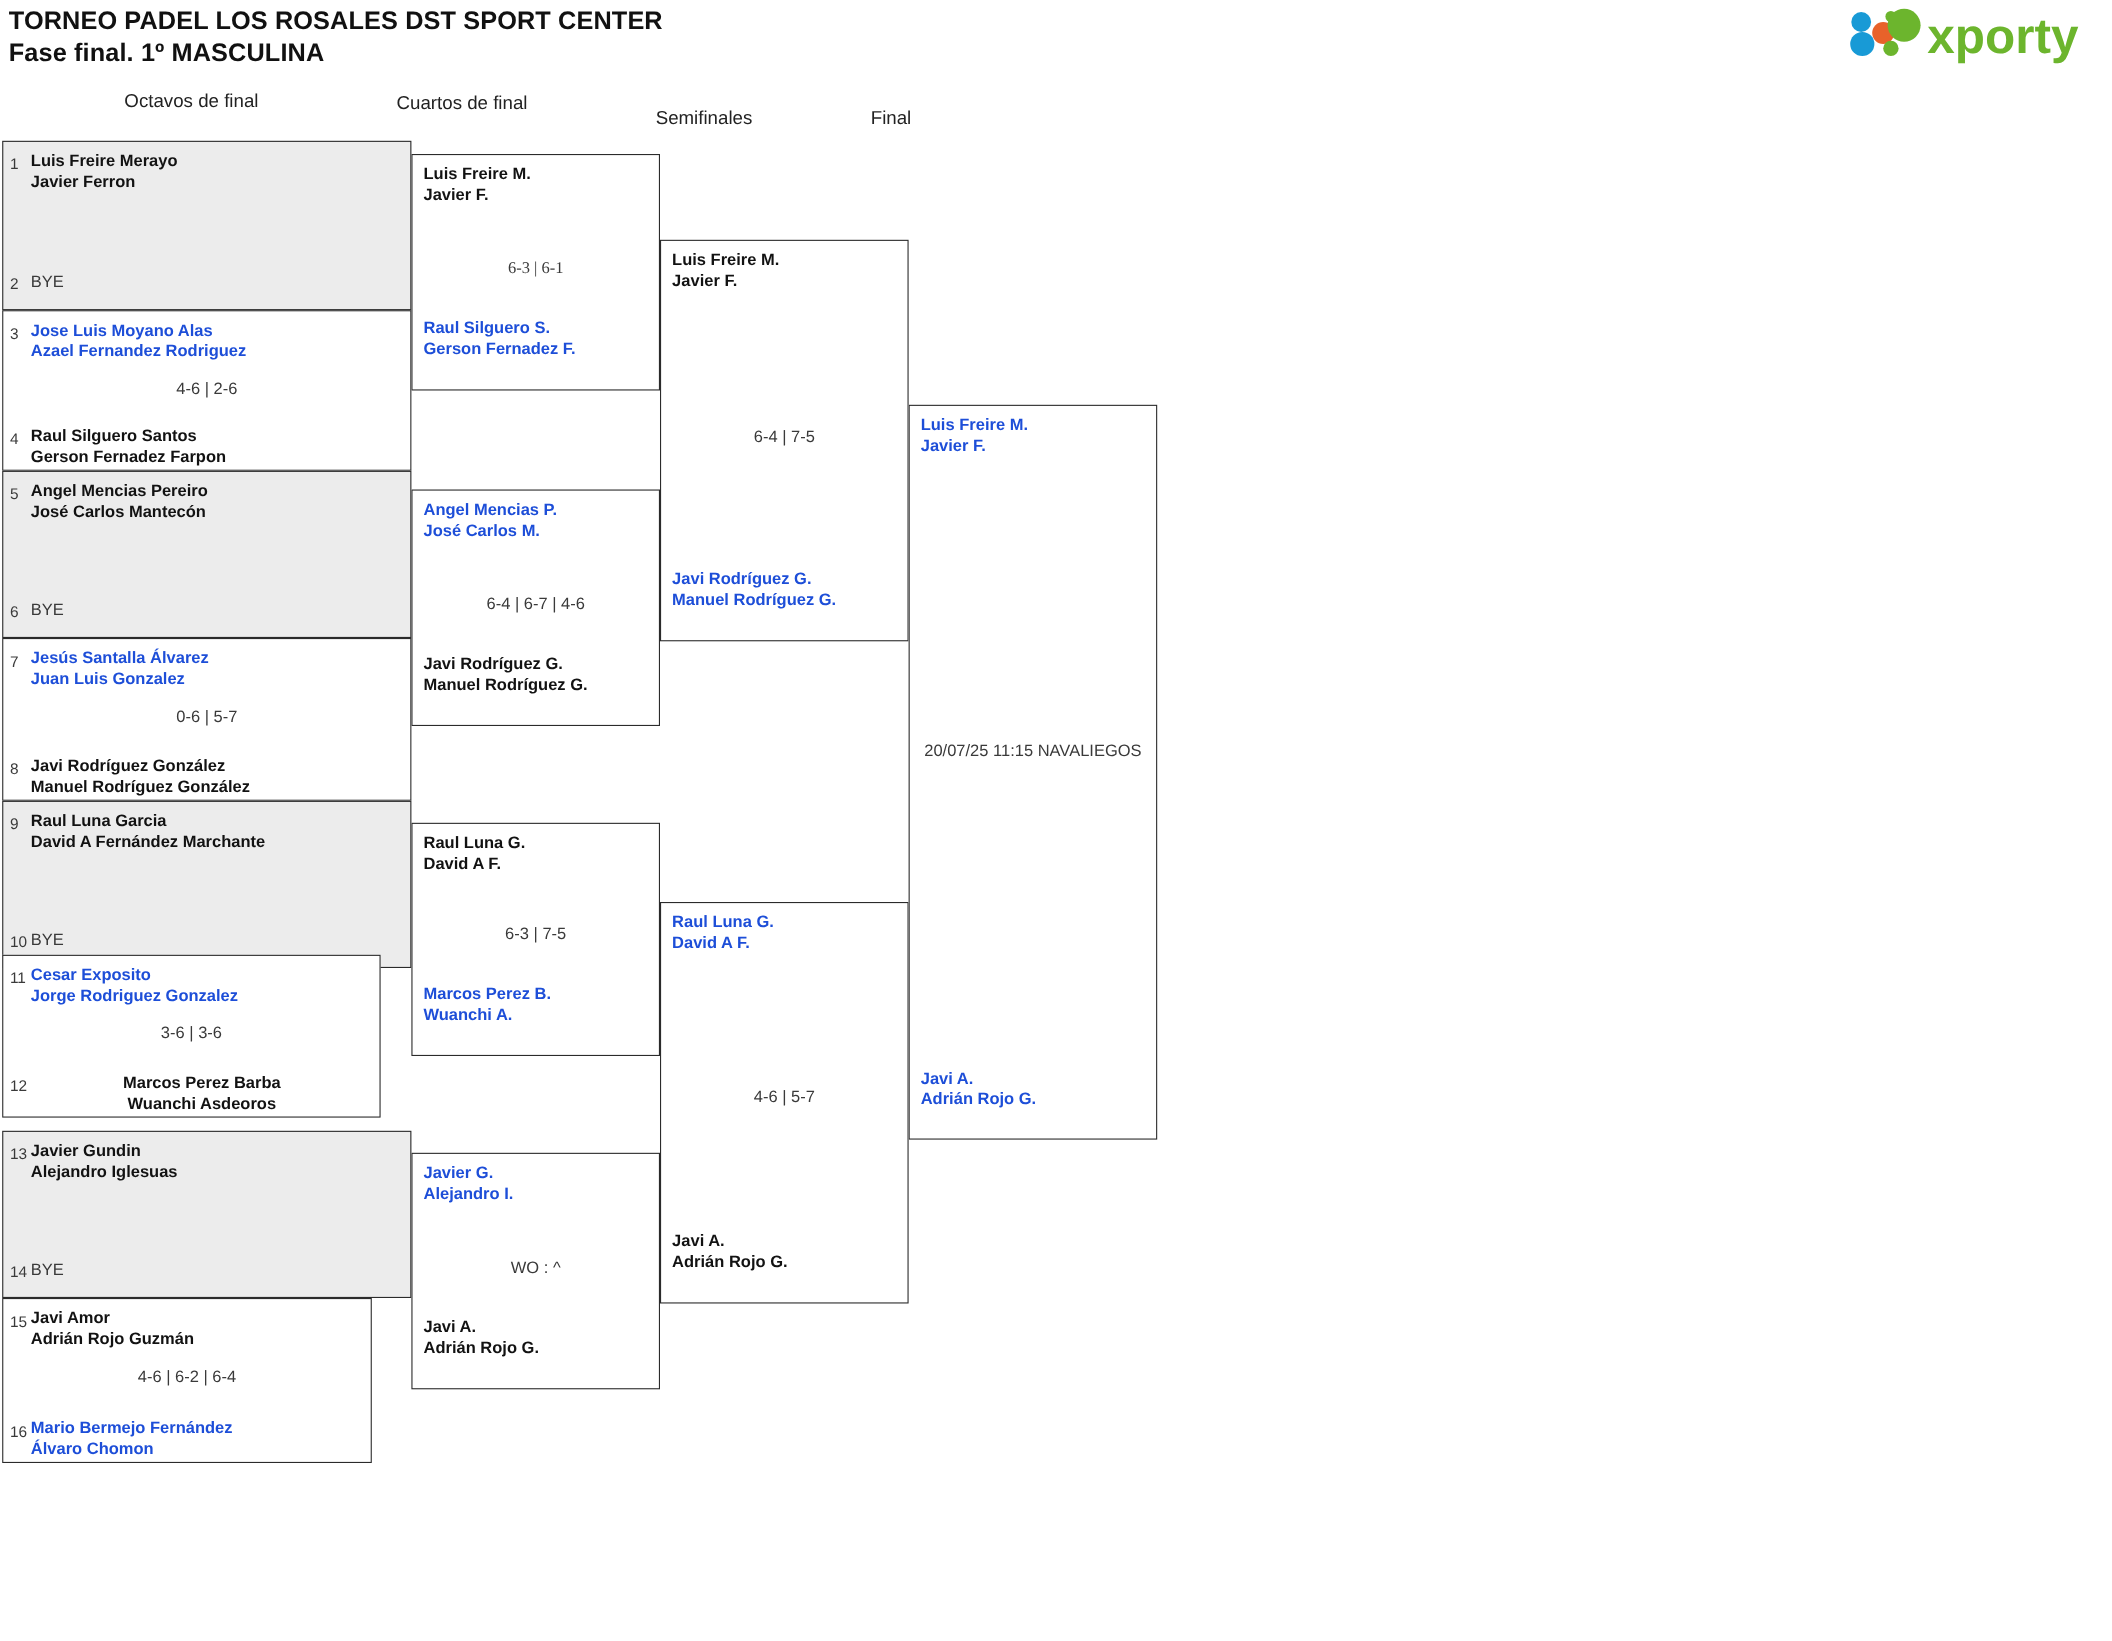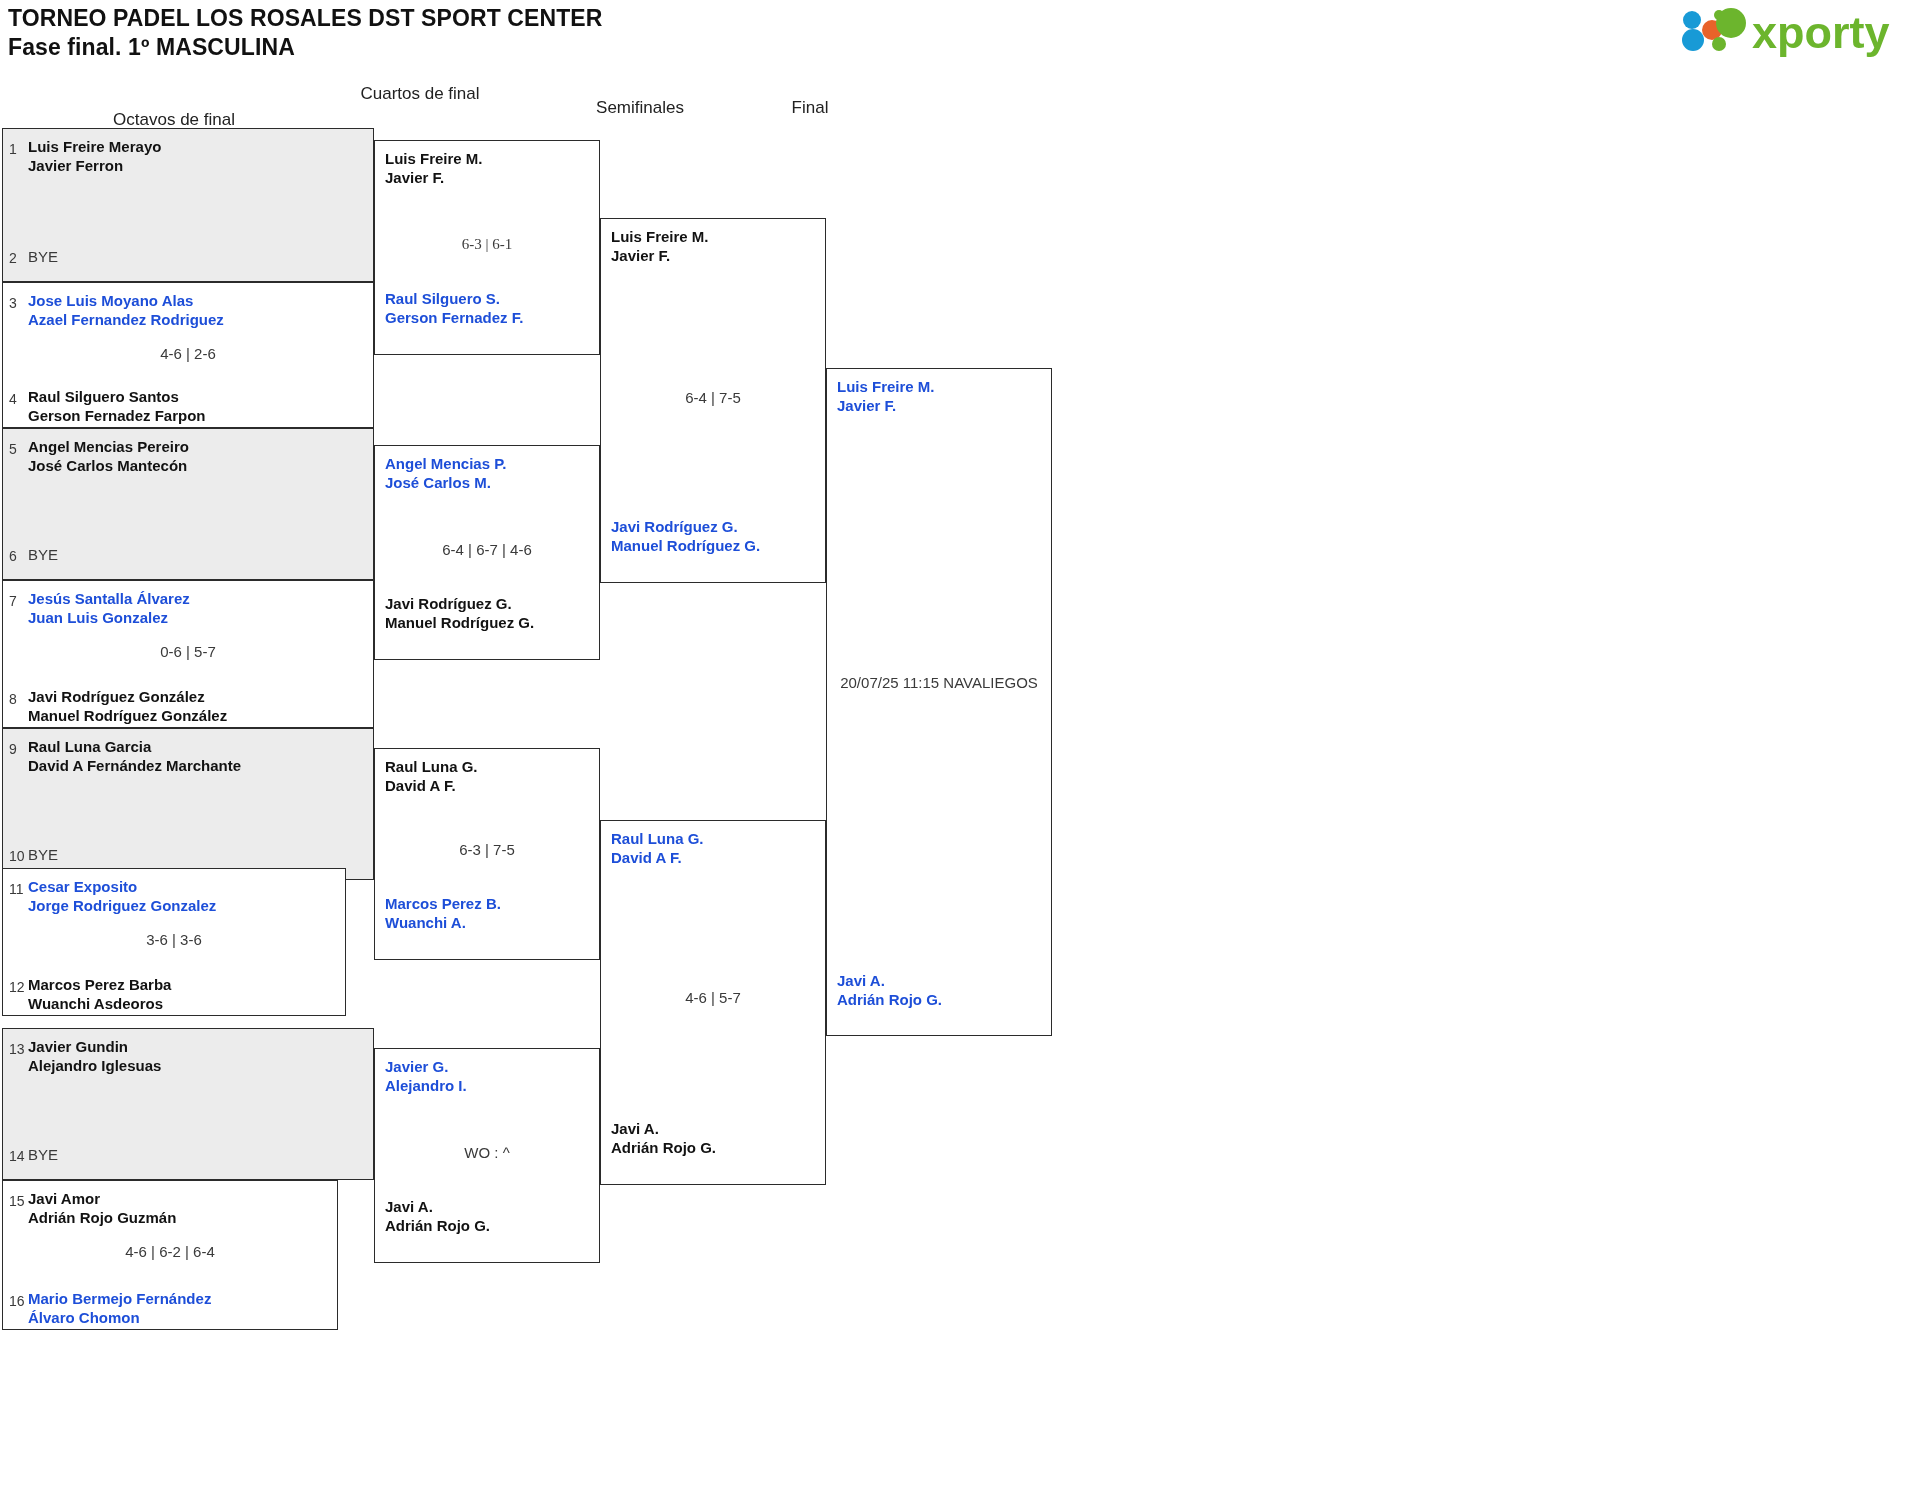--- a/index.html
+++ b/index.html
@@ -85,21 +85,21 @@
         <circle cx="38" cy="24" r="10" fill="#e8622a"></circle>
         <circle cx="45" cy="9" r="5" fill="#6cb52d"></circle>
         <circle cx="57" cy="17" r="15" fill="#6cb52d"></circle>
         <circle cx="45" cy="38" r="7" fill="#6cb52d"></circle>
       </g>
       <text x="78" y="42" font-family="Liberation Sans, sans-serif" font-size="45" font-weight="bold" fill="#6cb52d">xporty</text>
     </svg>
   </div>
 </div>
 
-<div class="round-head" style="left:0px;  top:110px; width:348px;">Octavos de final</div>
+<div class="round-head" style="left:0px;  top:82px; width:348px;">Octavos de final</div>
 <div class="round-head" style="left:290px;top:84px; width:260px;">Cuartos de final</div>
 <div class="round-head" style="left:540px;top:98px; width:200px;">Semifinales</div>
 <div class="round-head" style="left:740px;top:98px; width:140px;">Final</div>
 
 <div class="cell shaded" style="left:2px; top:128px; width:372px; height:154px;">
   <div class="seed" style="top:12px;">1</div>
   <div class="players" style="top:8px;">
     <div class="p win">Luis Freire Merayo</div>
     <div class="p win">Javier Ferron</div>
   </div>
@@ -162,21 +162,21 @@
 </div>
 
 <div class="cell" style="left:2px; top:868px; width:344px; height:148px;">
   <div class="seed" style="top:12px;">11</div>
   <div class="players" style="top:8px;">
     <div class="p lose">Cesar Exposito</div>
     <div class="p lose">Jorge Rodriguez Gonzalez</div>
   </div>
   <div class="score" style="left:0; right:0; top:62px;">3-6 | 3-6</div>
   <div class="seed" style="top:110px;">12</div>
-  <div class="players" style="top:106px;">
+  <div class="players" style="top:106px;text-align:center;">
     <div class="p win">Marcos Perez Barba</div>
     <div class="p win">Wuanchi Asdeoros</div>
   </div>
 </div>
 
 <div class="cell shaded" style="left:2px; top:1028px; width:372px; height:152px;">
   <div class="seed" style="top:12px;">13</div>
   <div class="players" style="top:8px;">
     <div class="p win">Javier Gundin</div>
     <div class="p win">Alejandro Iglesuas</div>

